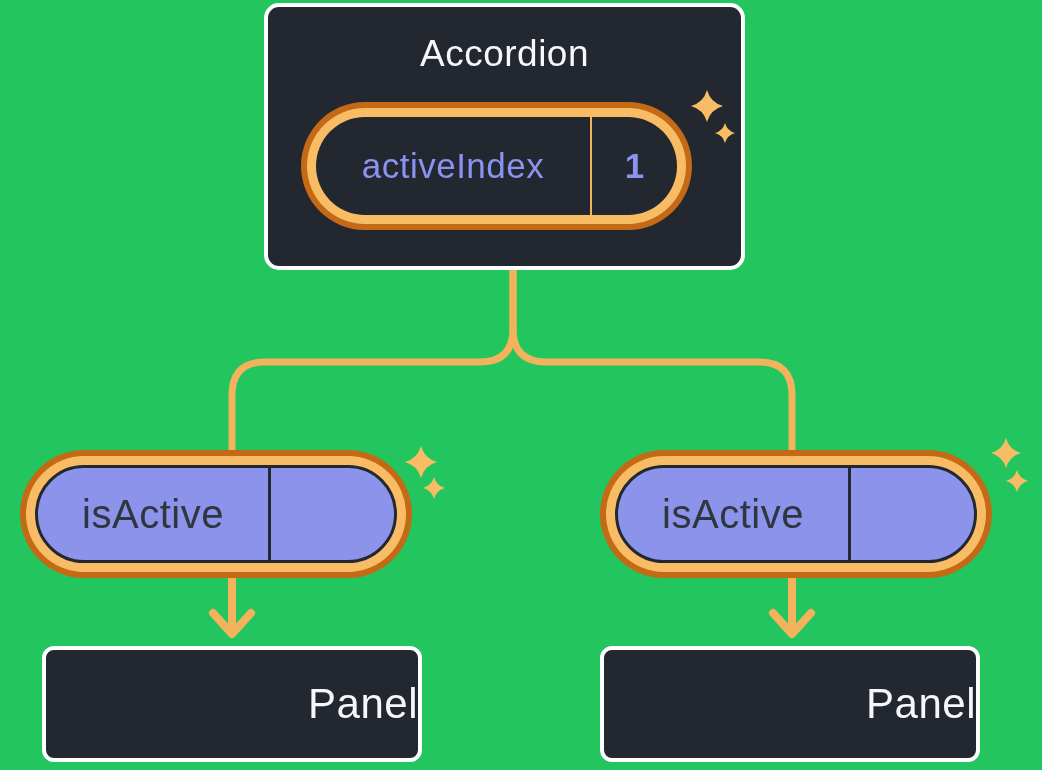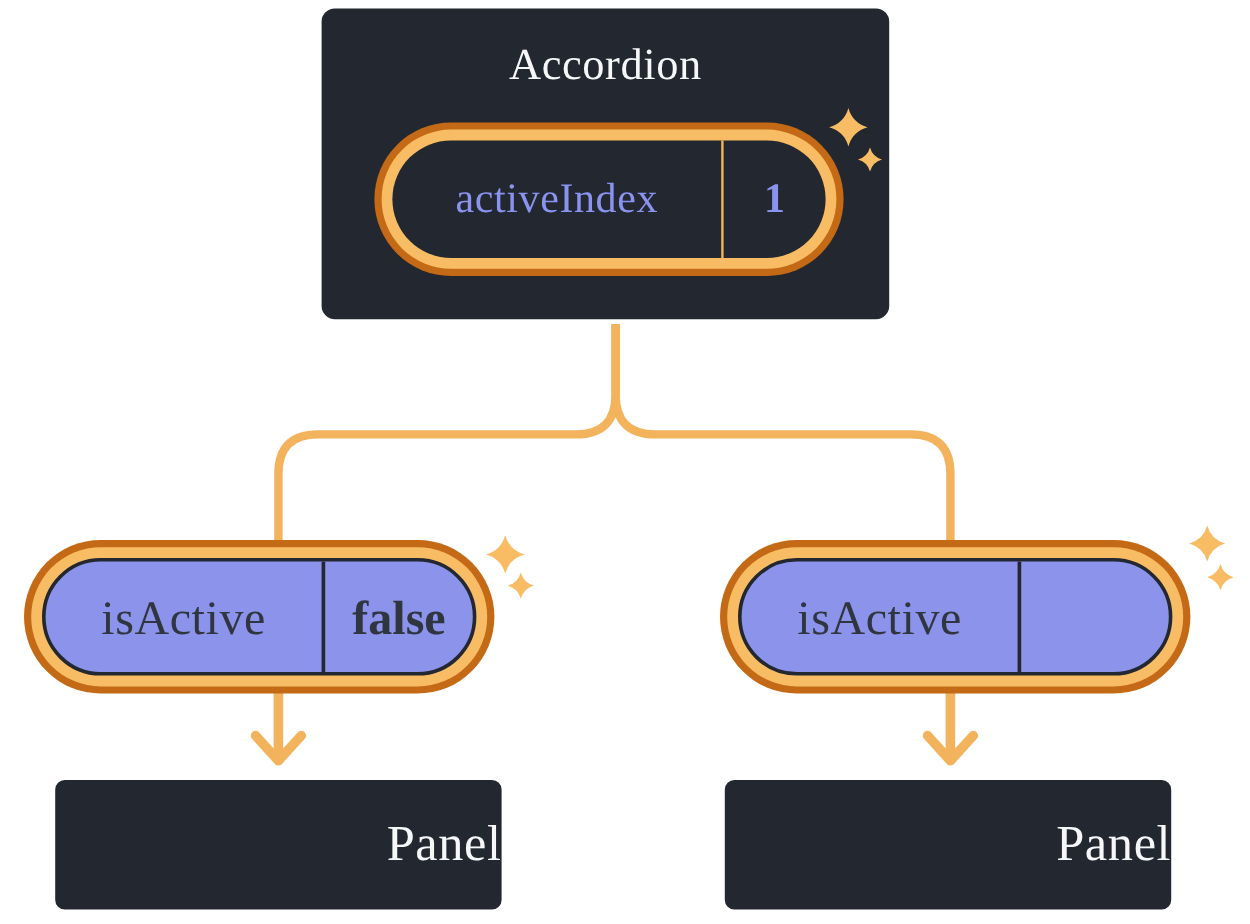--- a/index.html
+++ b/index.html
@@ -5,23 +5,22 @@
   html, body {
     margin: 0;
     padding: 0;
     background: #4b6971;
     font-family: "Liberation Sans", sans-serif;
   }
   .canvas {
     position: relative;
     width: 1042px;
     height: 770px;
-    background: #ffffff;
+    background: #22c55e;
     overflow: hidden;
-    font-family: Liberation Serif, serif;
   }
   .connectors {
     position: absolute;
     left: 0; top: 0;
     width: 1042px;
     height: 770px;
   }
   .conn {
     fill: none;
     stroke: #f2b35c;
@@ -54,21 +53,21 @@
 
   .pill {
     position: absolute;
     display: flex;
     align-items: stretch;
     border-radius: 999px;
     box-sizing: border-box;
     box-shadow: 0 0 0 9px #f8bd64, 0 0 0 15px #c46a16;
   }
   .state-pill {
-    left: 327px; top: 117px;
+    left: 316px; top: 117px;
     width: 361px; height: 98px;
     background: #23272f;
   }
   .prop-pill {
     width: 362px; height: 98px;
     background: #8b93ea;
     border: 3px solid #23272f;
   }
   .prop-pill-left  { left: 35px;  top: 465px; }
   .prop-pill-right { left: 615px; top: 465px; }
@@ -133,21 +132,20 @@
 
   <div class="pill state-pill">
     <div class="seg seg-name">activeIndex</div>
     <div class="divider"></div>
     <div class="seg seg-value">1</div>
   </div>
 
   <div class="pill prop-pill prop-pill-left">
     <div class="seg seg-name">isActive</div>
     <div class="divider"></div>
-    <div class="seg seg-value">false</div>
   </div>
 
   <div class="pill prop-pill prop-pill-right">
     <div class="seg seg-name">isActive</div>
     <div class="divider"></div>
   </div>
 
   <div class="node panel-node panel-left">
     <div class="panel-title">Panel</div>
   </div>

